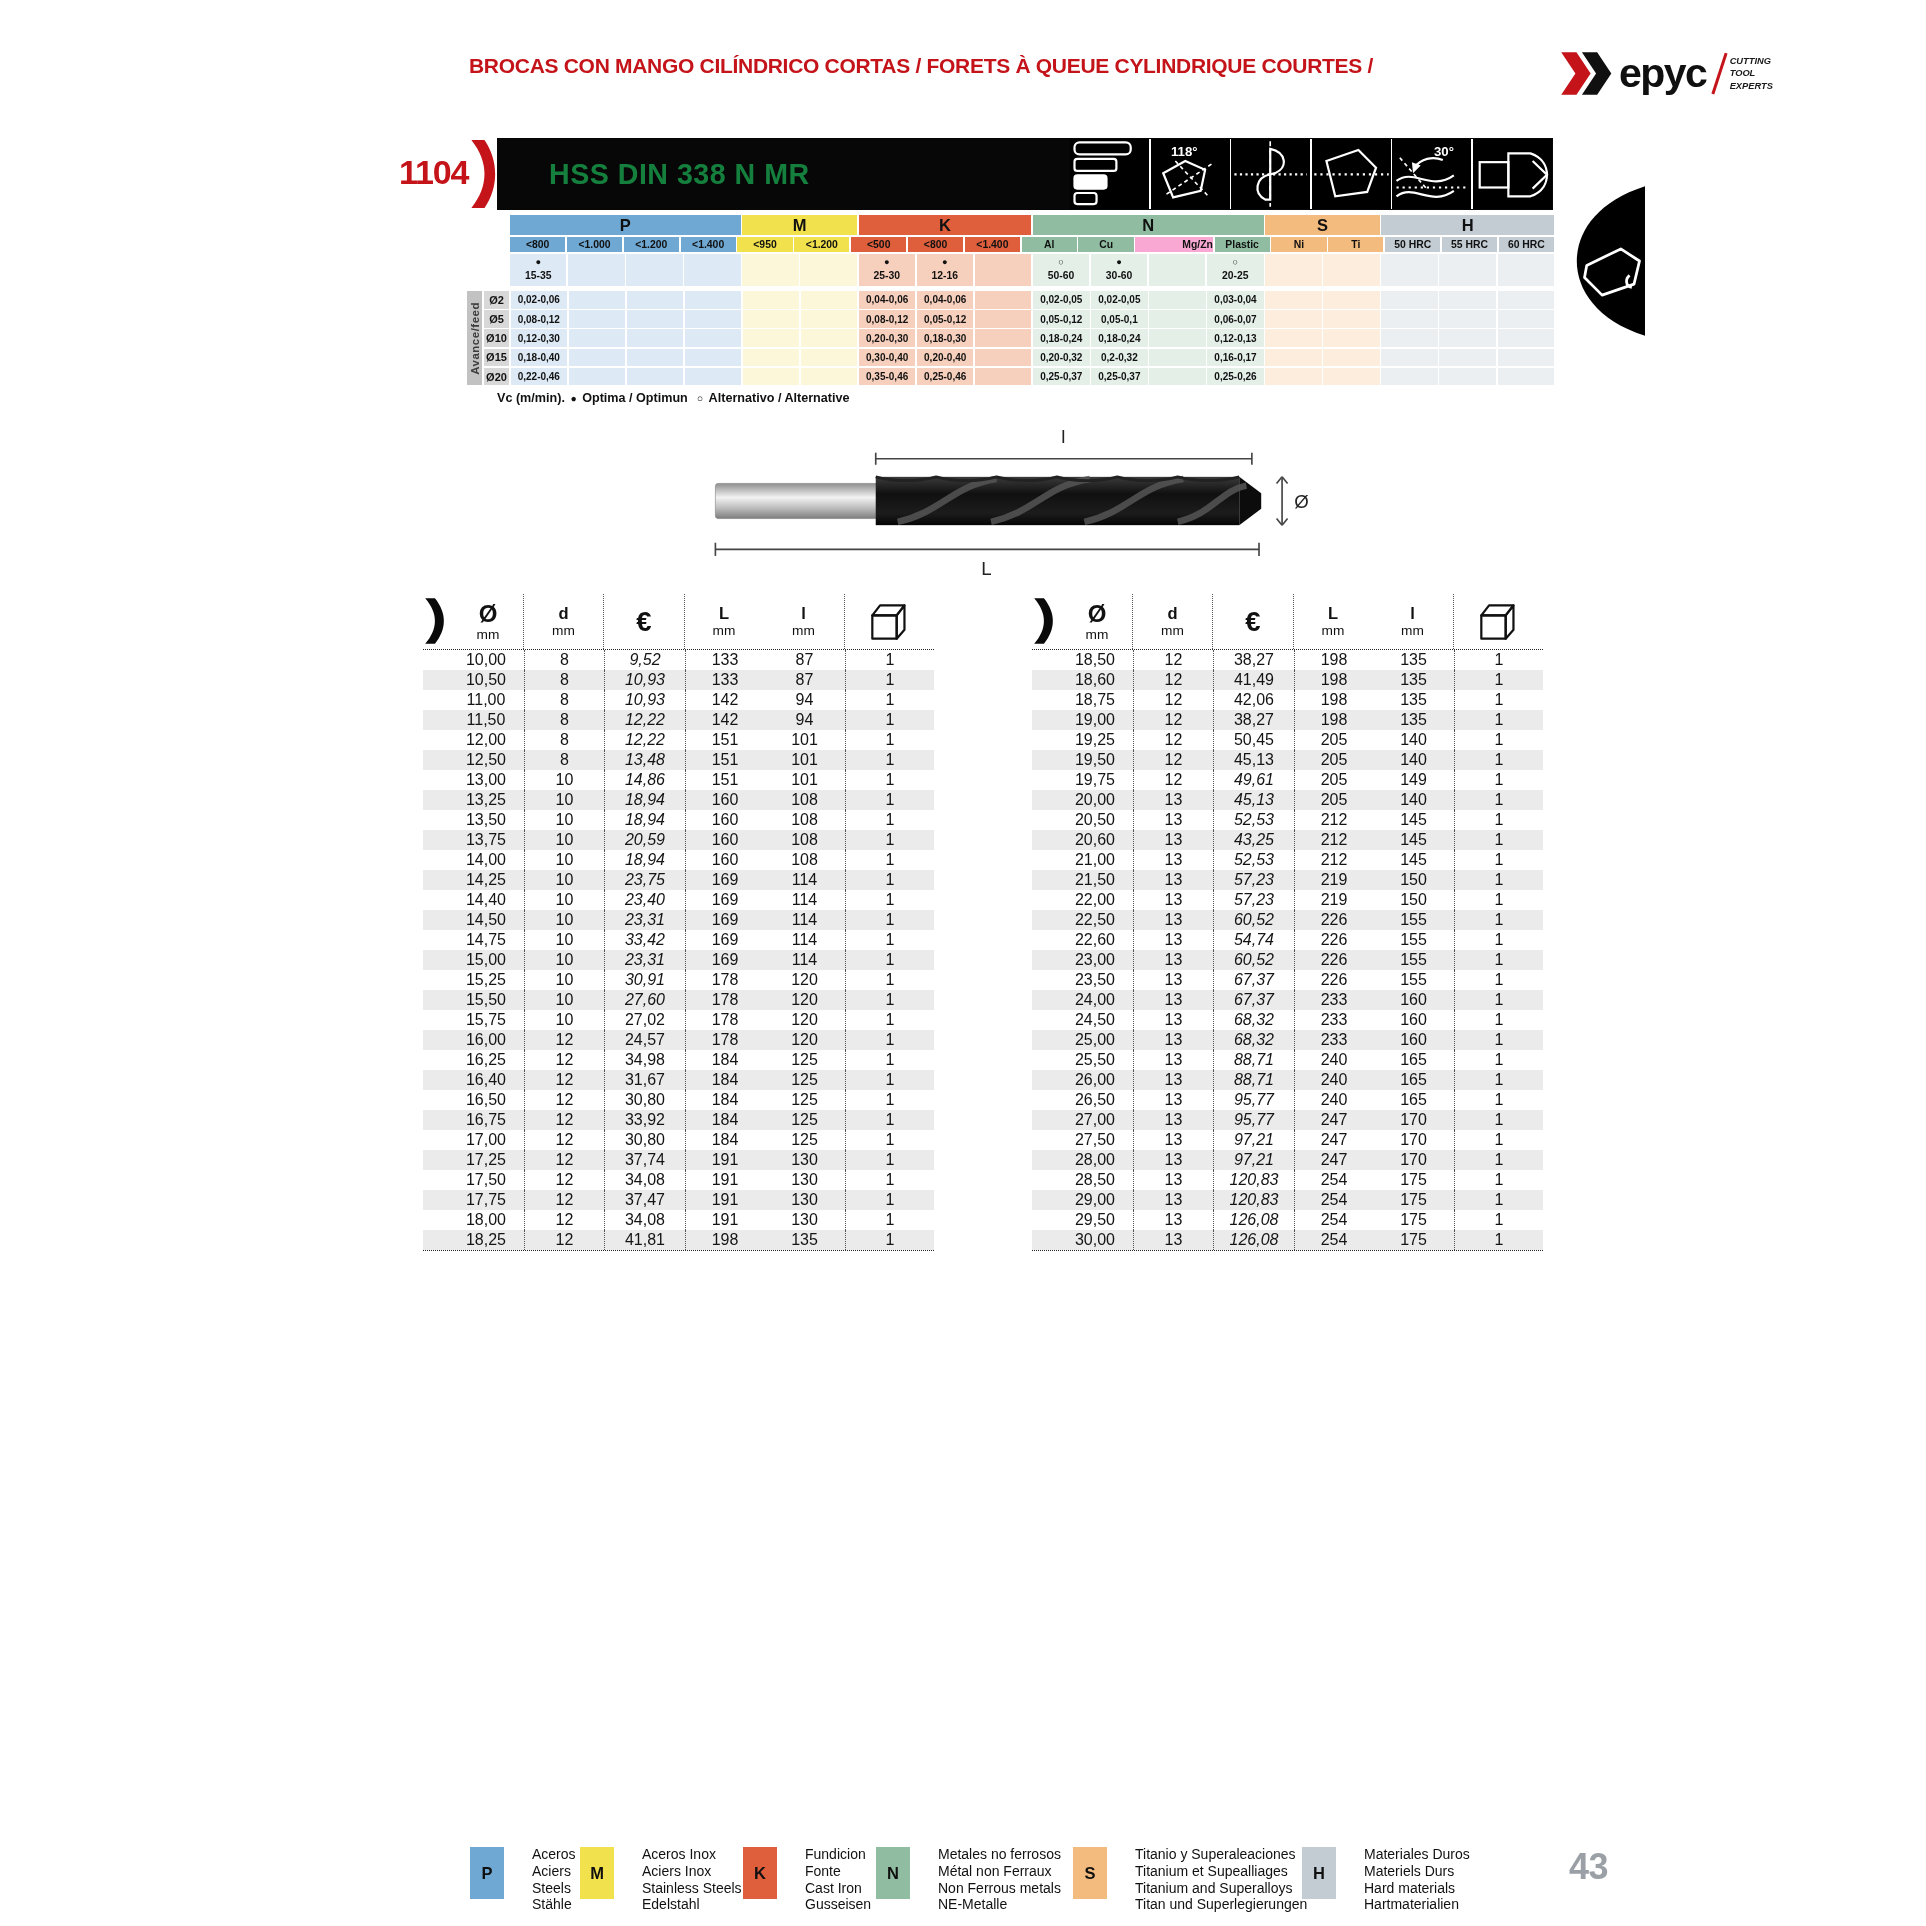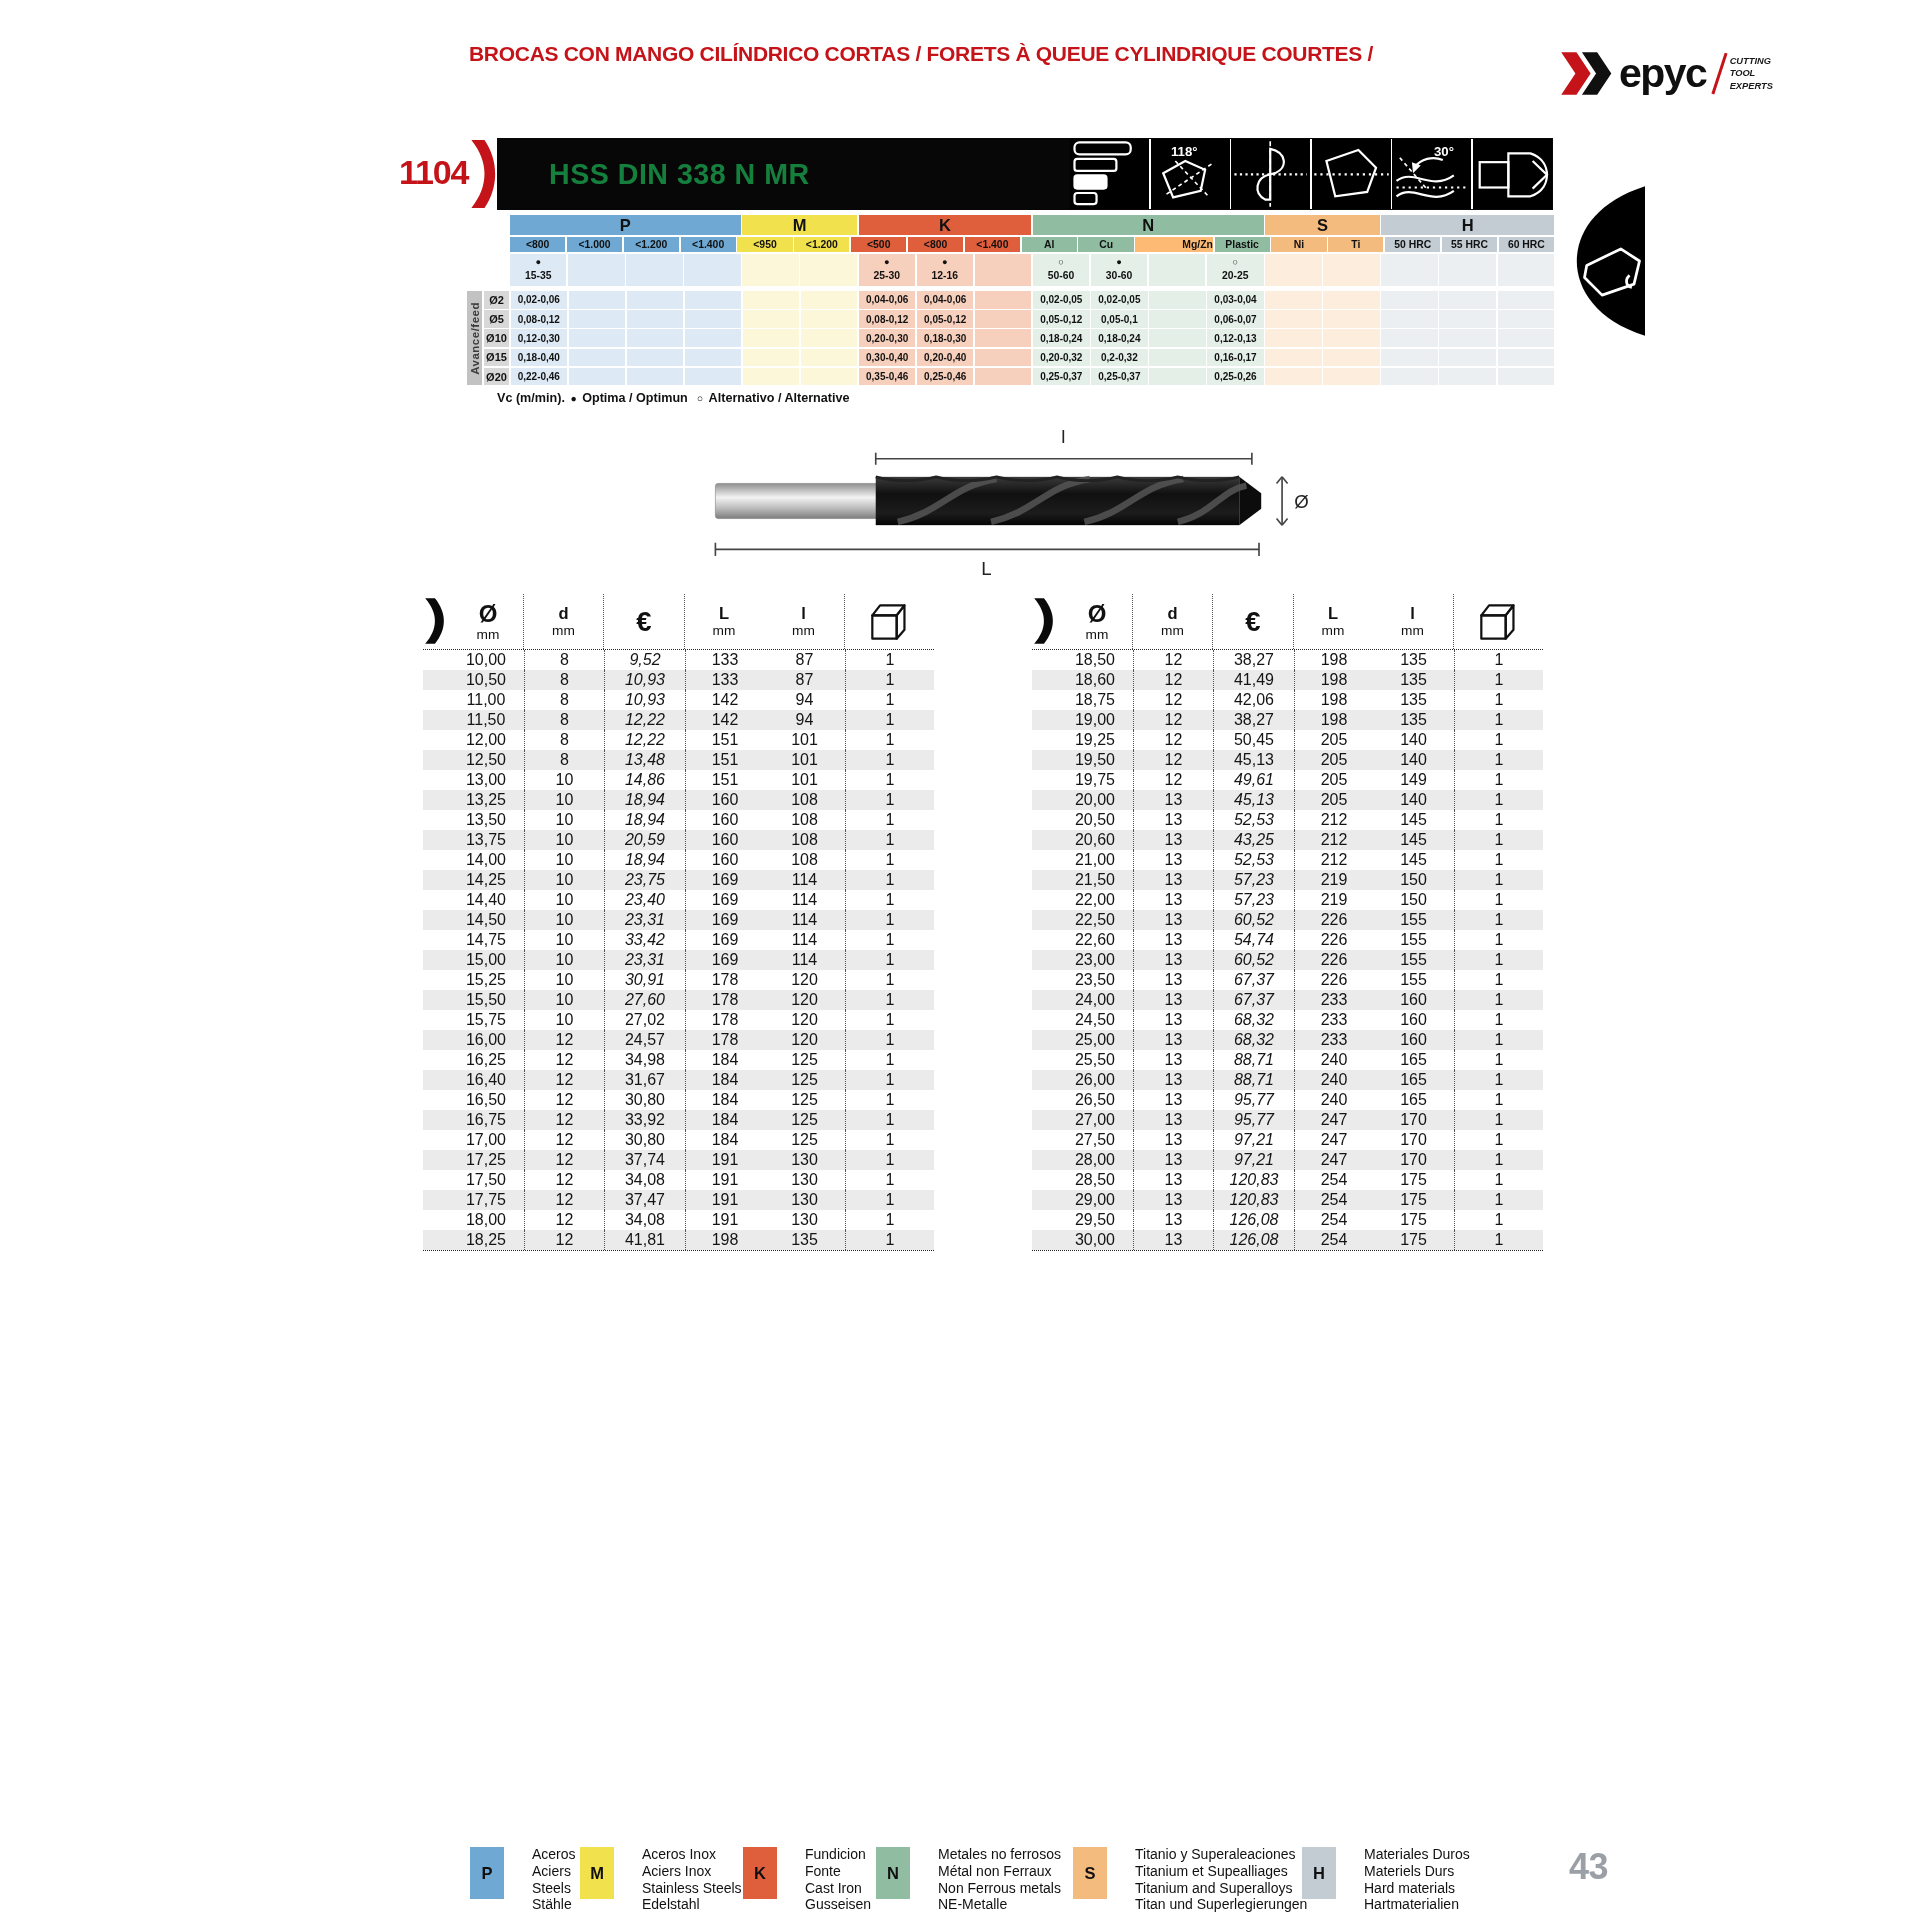--- a/index.html
+++ b/index.html
@@ -2,21 +2,21 @@
 <html style="font-size:8.8px"><head>
 <meta charset="utf-8">
 <style>
   * { margin:0; padding:0; box-sizing:border-box; }
   html,body { background:#fff; }
   #page {
     position:relative; width:1926px; height:1926px; background:#ffffff;
     font-family:"Liberation Sans", sans-serif; color:#111; overflow:hidden;
   }
   
-  .title { position:absolute; left:469px; top:39px; color:#c41319;
+  .title { position:absolute; left:469px; top:51px; color:#c41319;
     font-size:21px; font-weight:bold; line-height:1.42; letter-spacing:-0.3px; }
   .logo { position:absolute; left:1560px; top:46px; display:flex; align-items:center; height:55px; }
   .logo .brand { font-size:41px; font-weight:bold; letter-spacing:-1.6px; color:#101010; margin-left:1.1px; }
   .logo-slash { width:2.7px; height:43px; background:#c41319; transform:rotate(18deg); margin:0 8.8px 0 12px; }
   .tagline { font-size:9.3px; font-weight:bold; font-style:italic; color:#1a1a1a; line-height:1.3; }
   
   .prod-code { position:absolute; left:399px; top:153px; color:#c41319; font-size:34px; font-weight:bold; letter-spacing:-1.1px; }
   .prod-chev { position:absolute; left:468px; top:139px; }
   .prod-bar { position:absolute; left:497px; top:138px; width:1056px; height:72px; background:#070707; }
   .prod-name { position:absolute; left:52px; top:50%; transform:translateY(-50%);
@@ -156,21 +156,21 @@
         <div class="st-cell" style="background: rgb(111, 169, 211);">&lt;1.000</div>
         <div class="st-cell" style="background: rgb(111, 169, 211);">&lt;1.200</div>
         <div class="st-cell" style="background: rgb(111, 169, 211);">&lt;1.400</div>
         <div class="st-cell" style="background: rgb(241, 225, 77); text-align: right;">&lt;950</div>
         <div class="st-cell" style="background: rgb(241, 225, 77);">&lt;1.200</div>
         <div class="st-cell" style="background: rgb(223, 95, 61);">&lt;500</div>
         <div class="st-cell" style="background: rgb(223, 95, 61);">&lt;800</div>
         <div class="st-cell" style="background: rgb(223, 95, 61);">&lt;1.400</div>
         <div class="st-cell" style="background: rgb(144, 189, 162);">Al</div>
         <div class="st-cell" style="background: rgb(144, 189, 162);">Cu</div>
-        <div class="st-cell" style="background: #fdba74; padding-left: 47px;">Mg/Zn</div>
+        <div class="st-cell" style="background: #f9a8d4; padding-left: 47px;">Mg/Zn</div>
         <div class="st-cell" style="background: rgb(144, 189, 162);">Plastic</div>
         <div class="st-cell" style="background: rgb(244, 187, 126);">Ni</div>
         <div class="st-cell" style="background: rgb(244, 187, 126);">Ti</div>
         <div class="st-cell" style="background: rgb(195, 204, 211);">50 HRC</div>
         <div class="st-cell" style="background: rgb(195, 204, 211);">55 HRC</div>
         <div class="st-cell" style="background: rgb(195, 204, 211);">60 HRC</div>
       </div>
     <div class="st-row st-vc" id="st-vc">
         <div class="st-cell" style="background: rgb(221, 233, 244);">
           <div class="vc-dot">●</div>

